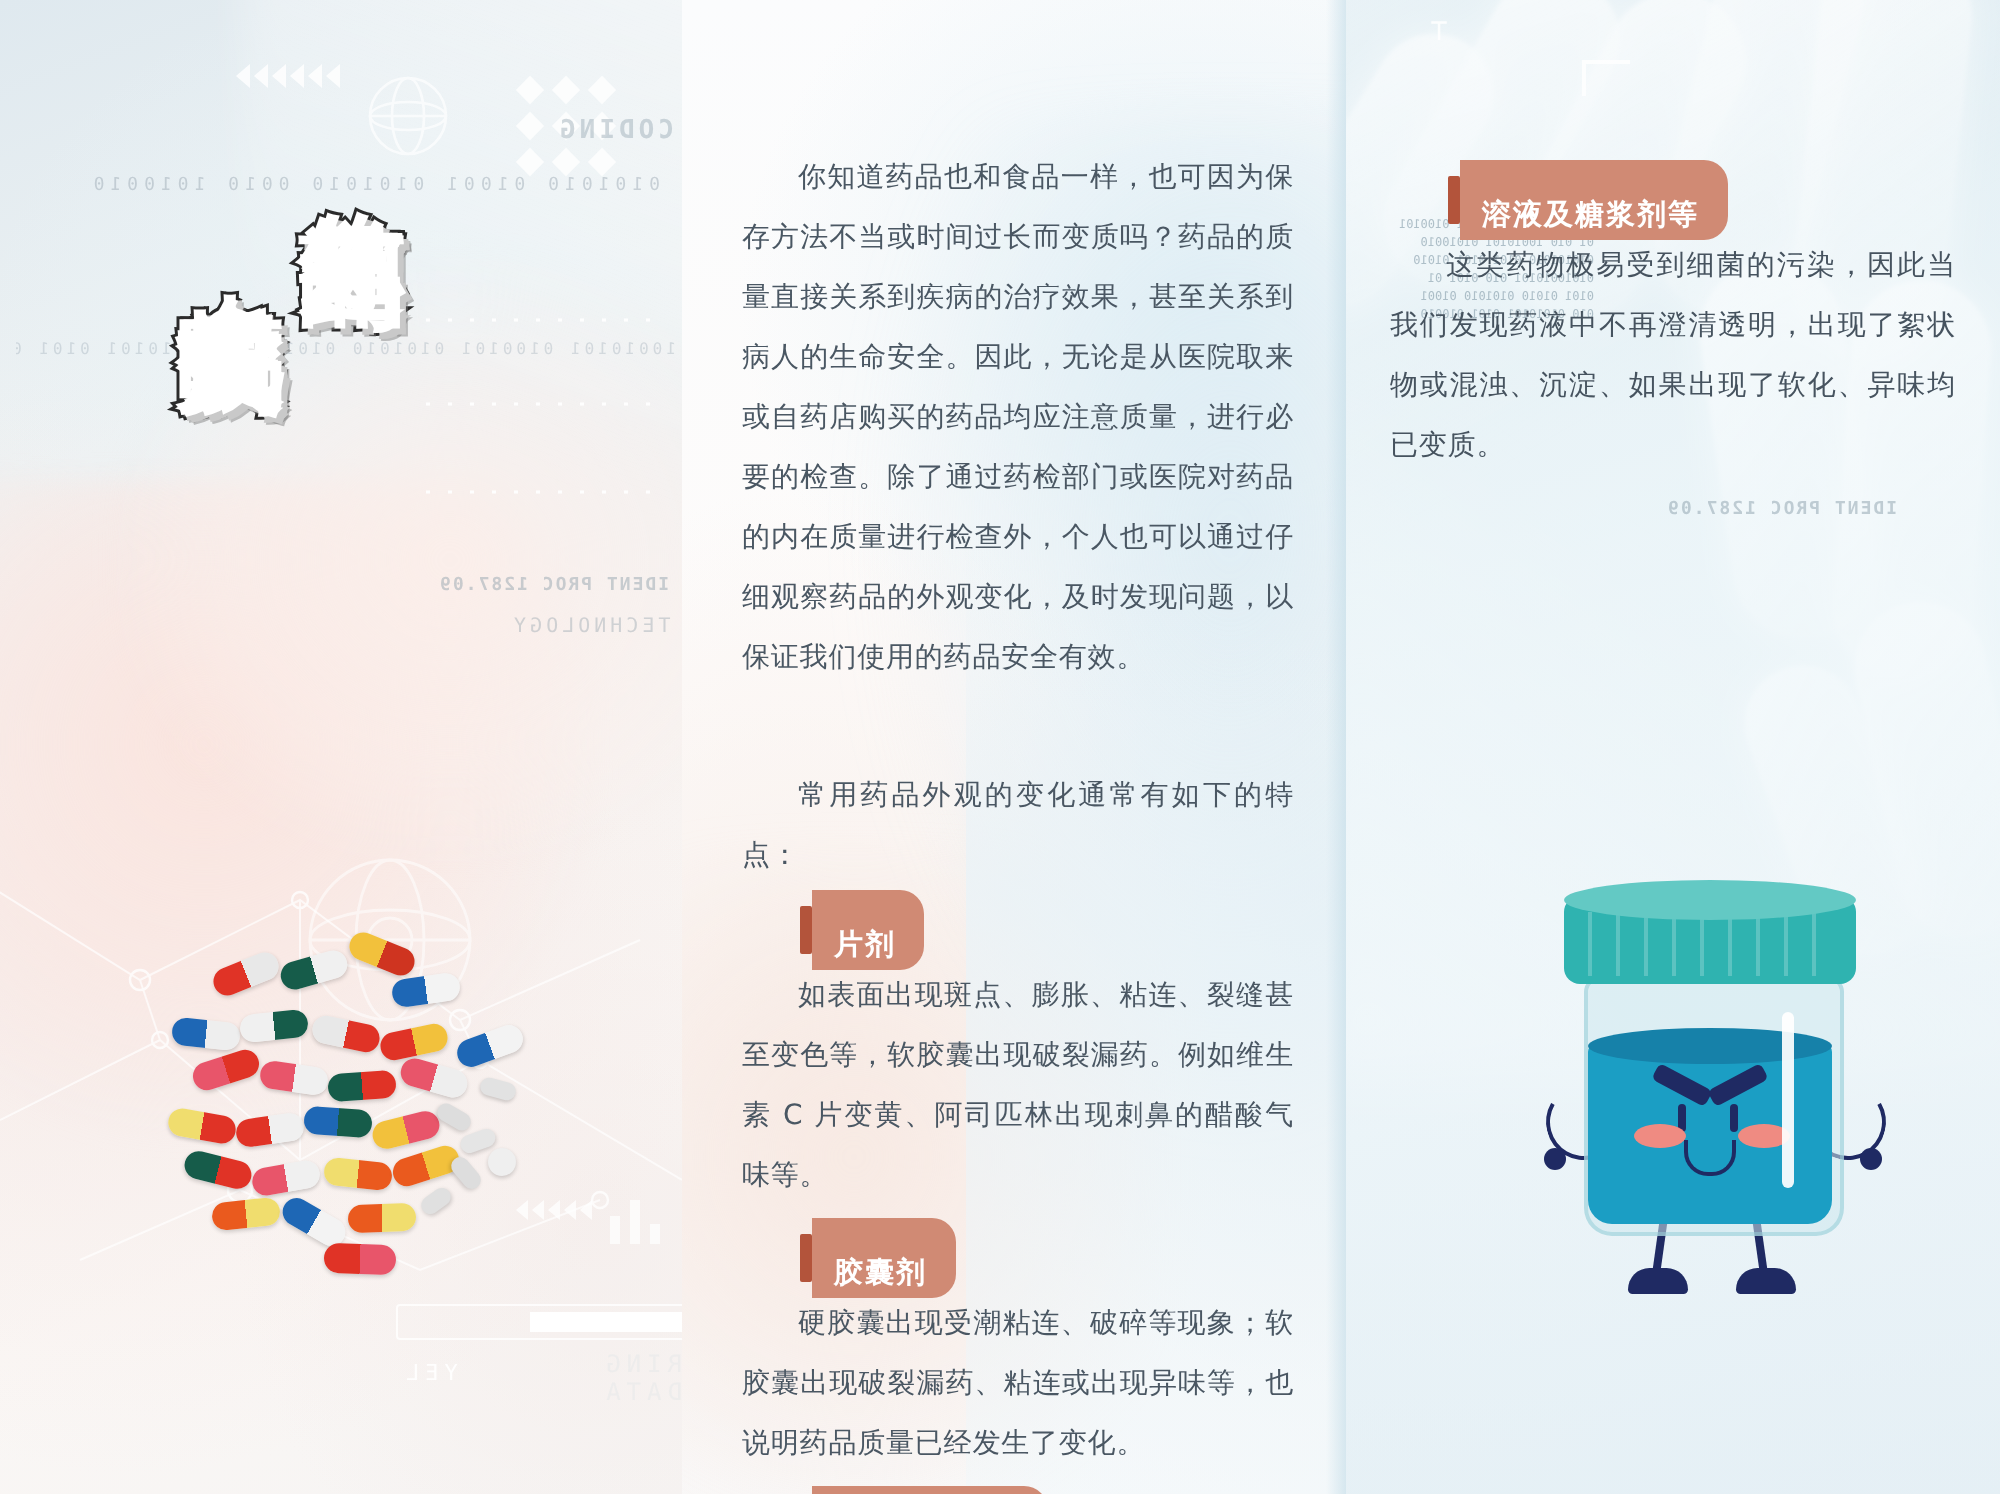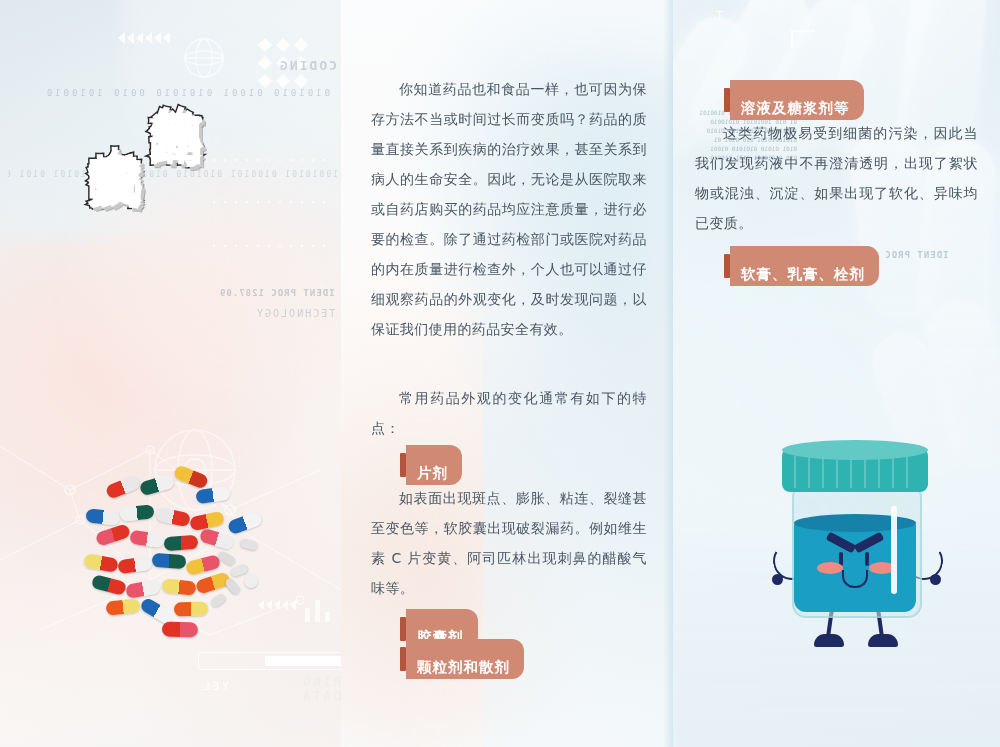--- a/index.html
+++ b/index.html
@@ -306,20 +306,21 @@
           <div class="tag-pill">片剂</div>
         </div>
         <p class="para">如表面出现斑点、膨胀、粘连、裂缝甚至变色等，软胶囊出现破裂漏药。例如维生素 C 片变黄、阿司匹林出现刺鼻的醋酸气味等。</p>
       </div>
 
       <div>
         <div class="tag">
           <div class="tag-bar"></div>
           <div class="tag-pill">胶囊剂</div>
         </div>
+        <p class="para">硬胶囊出现受潮粘连、破碎等现象；软胶囊出现破裂漏药、粘连或出现异味等，也说明药品质量已经发生了变化。</p>
       </div>
 
       <div>
         <div class="tag">
           <div class="tag-bar"></div>
           <div class="tag-pill">颗粒剂和散剂</div>
         </div>
         
       </div>
     </div>
@@ -353,24 +354,20 @@
     <div class="right-body">
       <div>
         <div class="tag">
           <div class="tag-bar"></div>
           <div class="tag-pill">溶液及糖浆剂等</div>
         </div>
         <p class="para rt right-para">这类药物极易受到细菌的污染，因此当我们发现药液中不再澄清透明，出现了絮状物或混浊、沉淀、如果出现了软化、异味均已变质。</p>
       </div>
 
       <div>
-        <div class="tag">
-          <div class="tag-bar"></div>
-          <div class="tag-pill">软膏、乳膏、栓剂</div>
-        </div>
       </div>
     </div>
   </section>
 
   <div class="jar-wrap">
     <div class="arm arm-l"></div>
     <div class="arm arm-r"></div>
     <div class="hand hand-l"></div>
     <div class="hand hand-r"></div>
     <div class="leg leg-l"></div>

